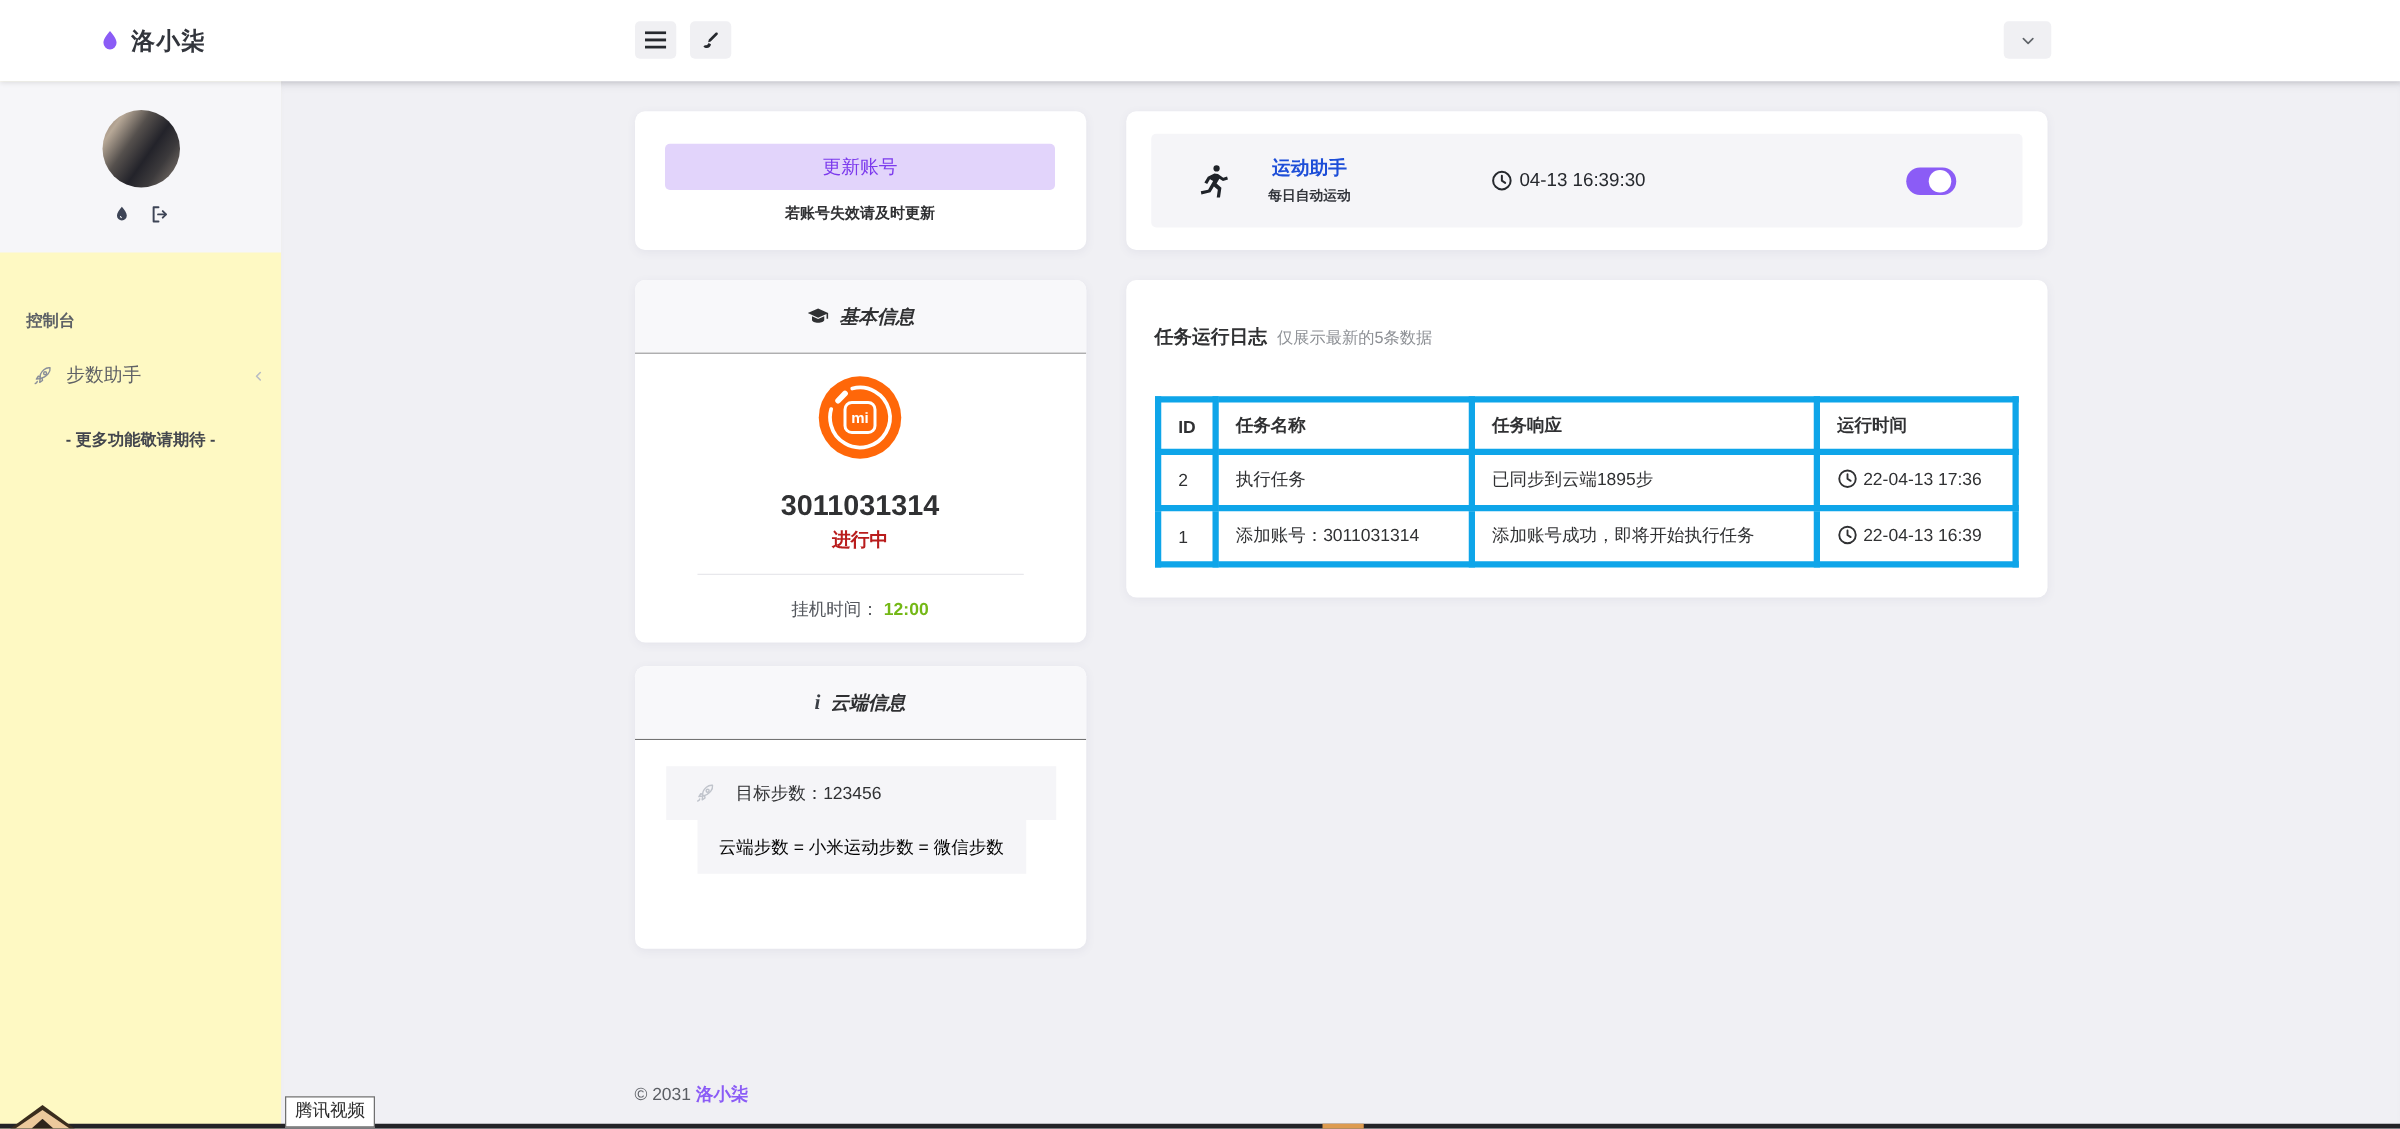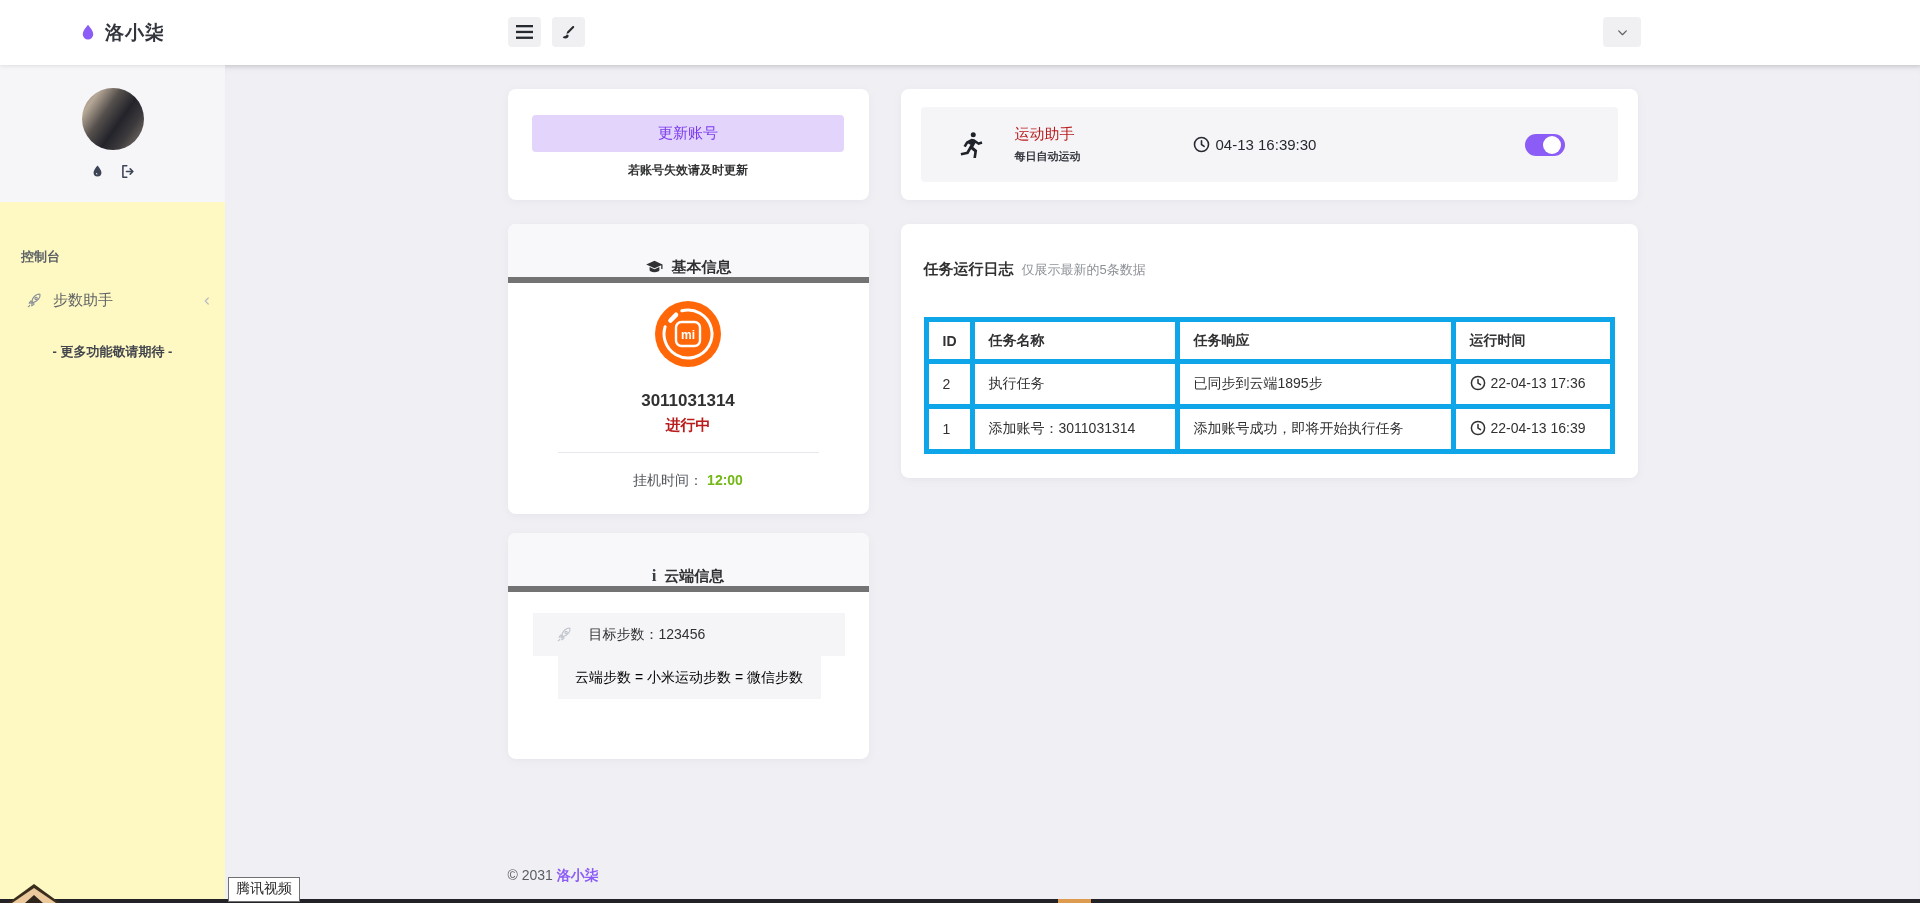--- a/index.html
+++ b/index.html
@@ -43,47 +43,47 @@
   .card { background:#fff; border-radius:8px; box-shadow:0 2px 8px rgba(90,90,130,.07); }
 
   
   .card-update { height:111px; padding-top:26px; }
   .btn-update { display:block; width:312px; height:37px; margin:0 auto; border:none;
     background:#e2d4fb; color:#7c3aed; font-size:15px; border-radius:4px; cursor:pointer;
     font-family:inherit; }
   .update-hint { margin-top:10px; text-align:center; font-size:12px; font-weight:bold; color:#303133; }
 
   
-  .card-head { height:59px; background:#f8f8fa; border-bottom:6px solid #737373;
-    border-radius:8px 8px 0 0; display:flex; align-items:flex-end; justify-content:center;
-    gap:8px; font-size:15px; font-weight:600; color:#303133; }
+  .card-head { height:59px; background:#f8f8fa; border-bottom:1px solid #737373;
+    border-radius:8px 8px 0 0; display:flex; align-items:center; justify-content:center;
+    gap:8px; font-size:15px; font-weight:600; color:#303133;font-style:italic; }
 
   .card-basic { height:290px; margin-top:24px; text-align:center; }
   .mi-logo { width:68px; height:68px; margin:17px auto 0; display:block; }
-  .account-num { margin-top:23px; font-size:17px; font-weight:bold; color:#303133; }
+  .account-num { margin-top:23px; font-size:23px; font-weight:bold; color:#303133; }
   .account-status { margin-top:5px; font-size:15px; font-weight:bold; color:#b91c1c; }
   .basic-div { width:261px; margin:17px auto 0; border:none; border-top:1px solid #e8e8ec; }
   .uptime { margin-top:19px; font-size:14px; color:#55585e; }
   .uptime b { color:#74b816; font-weight:bold; margin-left:4px; }
 
   .card-cloud { height:226px; margin-top:19px; }
   .cloud-rows { margin:21px 24px 0 25px; }
   .cloud-row { height:43px; display:flex; align-items:center; padding-left:22px;
     font-size:14px; color:#303133; }
   .cloud-row.shade { background:#f5f5f8; }
   .cloud-row .rk { color:#c0c4cc; display:flex; margin-right:16px; }
   .cloud-note { height:43px; background:#f5f5f8; display:flex; align-items:center;
     justify-content:center; font-size:14px; font-weight:normal; color:#000000; margin:0 24px 0 25px; }
 
   
   .card-sport { height:111px; padding:18px 20px; }
   .sport-panel { height:75px; background:#f5f5f8; border-radius:4px; display:flex; align-items:center; }
   .runner { margin-left:34px; display:flex; color:#1f2329; }
   .sport-titles { margin-left:30px; }
-  .sport-title { font-size:15px; font-weight:normal; color:#b91c1c; }
+  .sport-title { font-size:15px; font-weight:bold; color:#1d4ed8;text-align:center; }
   .sport-sub { margin-top:5px; font-size:11px; font-weight:bold; color:#33363c; }
   .sport-time { margin-left:112px; display:flex; align-items:center; gap:6px;
     font-size:15px; color:#26292e; }
   .toggle { margin-left:auto; margin-right:53px; width:40px; height:22px; border-radius:11px;
     background:#8b5cf6; position:relative; cursor:pointer; }
   .toggle .knob { position:absolute; top:2px; right:4px; width:18px; height:18px;
     border-radius:50%; background:#fff; }
 
   
   .card-log { height:254px; padding:36px 23px; }

